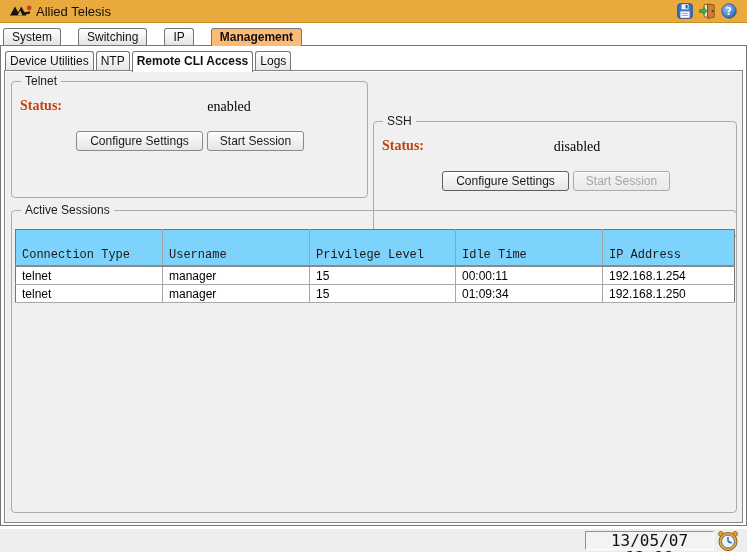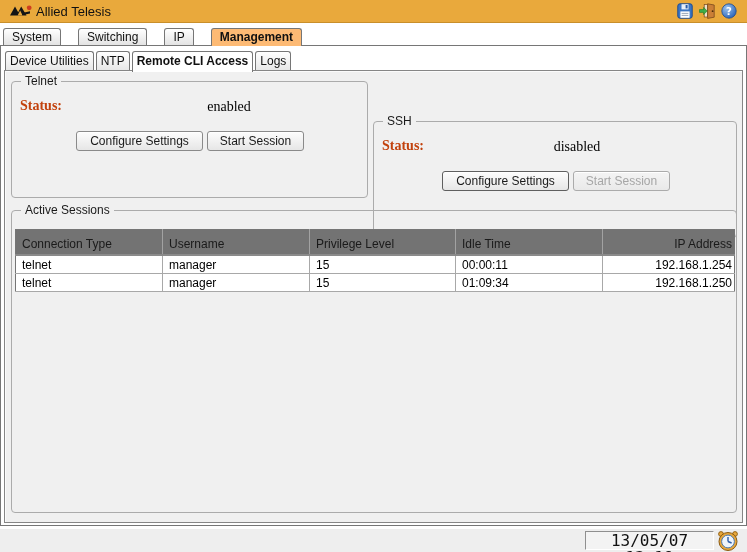--- a/index.html
+++ b/index.html
@@ -47,25 +47,25 @@
        background:linear-gradient(#fdfdfd,#e6e6e6);border:1px solid #8a8a8a;border-radius:3px;
        box-shadow:inset 0 1px 0 #ffffff;cursor:pointer;padding:0;}
   .btn.default{border-color:#5f5f5f;}
   .btn:disabled{color:#a6a6a6;background:linear-gradient(#f4f4f4,#e9e9e9);border-color:#ababab;cursor:default;}
   .btn.w-cfg{width:127px;}
   .btn.w-start{width:97px;}
 
   
   .sess-table{position:absolute;left:3px;top:18px;width:719px;border-collapse:collapse;table-layout:fixed;
               border:1px solid #757575;background:#ffffff;font-size:12px;}
-  .sess-table th{height:20px;background:#737373;border-right:1px solid #a2a2a2;border-bottom:2px solid #8a8a8a;
-                 font-weight:normal;text-align:left;padding:4px 2px 0 6px;color:#1a1a1a;overflow:hidden;white-space:nowrap;}
+  .sess-table th{height:20px;background:#7dd3fc;border-right:1px solid #a2a2a2;border-bottom:2px solid #8a8a8a;
+                 font-weight:normal;text-align:left;padding:15px 2px 0 6px;color:#1a1a1a;overflow:hidden;white-space:nowrap;font-family:Liberation Mono, monospace;}
   .sess-table td{height:17px;background:#ffffff;border-right:1px solid #a8a8a8;border-bottom:1px solid #a8a8a8;
                  padding:0 2px 0 6px;color:#000;overflow:hidden;white-space:nowrap;}
-  .sess-table th:last-child,.sess-table td:last-child{border-right:none;text-align:right;}
+  .sess-table th:last-child,.sess-table td:last-child{border-right:none;}
 
   
   .statusbar{position:absolute;left:0;top:528px;width:747px;height:24px;background:#eeeeee;border-top:1px solid #ffffff;}
   .datetime-box{position:absolute;left:585px;top:2px;width:127px;height:17px;box-sizing:content-box;
                 border:1px solid;border-color:#8f8f8f #ffffff #ffffff #8f8f8f;background:#f3f3f3;
                 font-family:"DejaVu Sans Mono",monospace;font-size:16px;line-height:17px;text-align:center;color:#111;}
   .clock-btn{position:absolute;left:716px;top:0;width:24px;height:24px;cursor:pointer;}
 </style>
 </head>
 <body>

